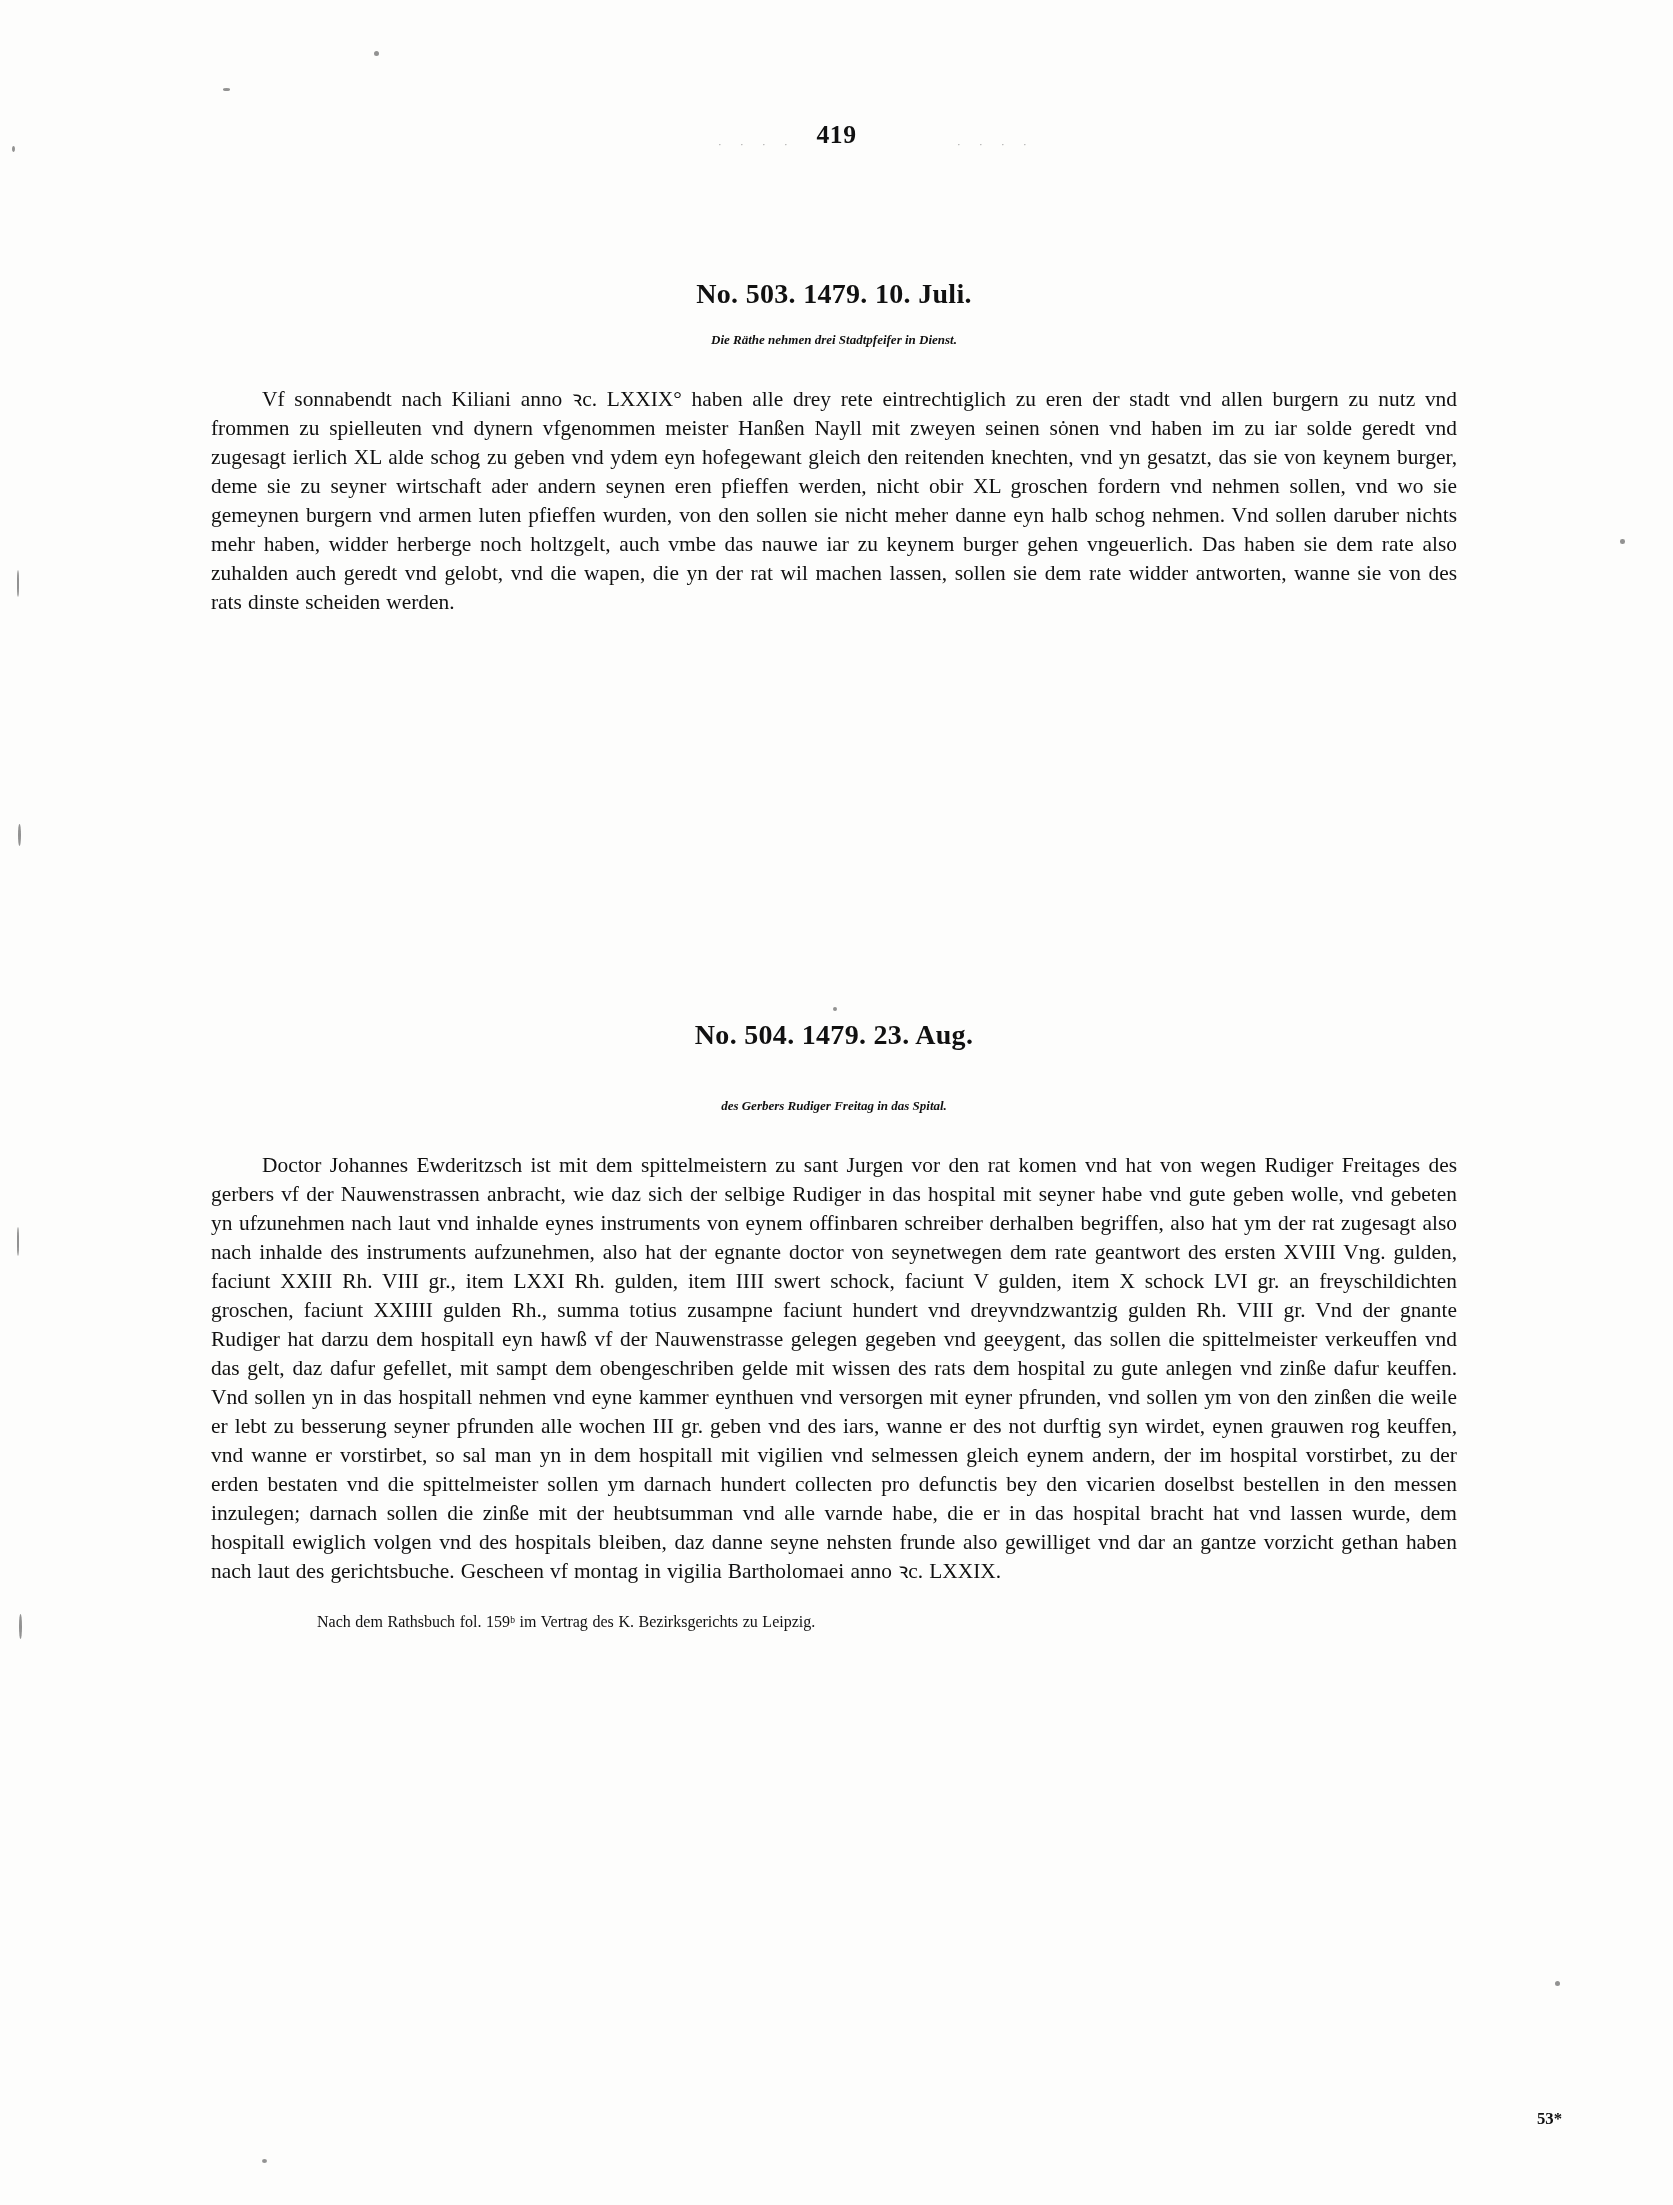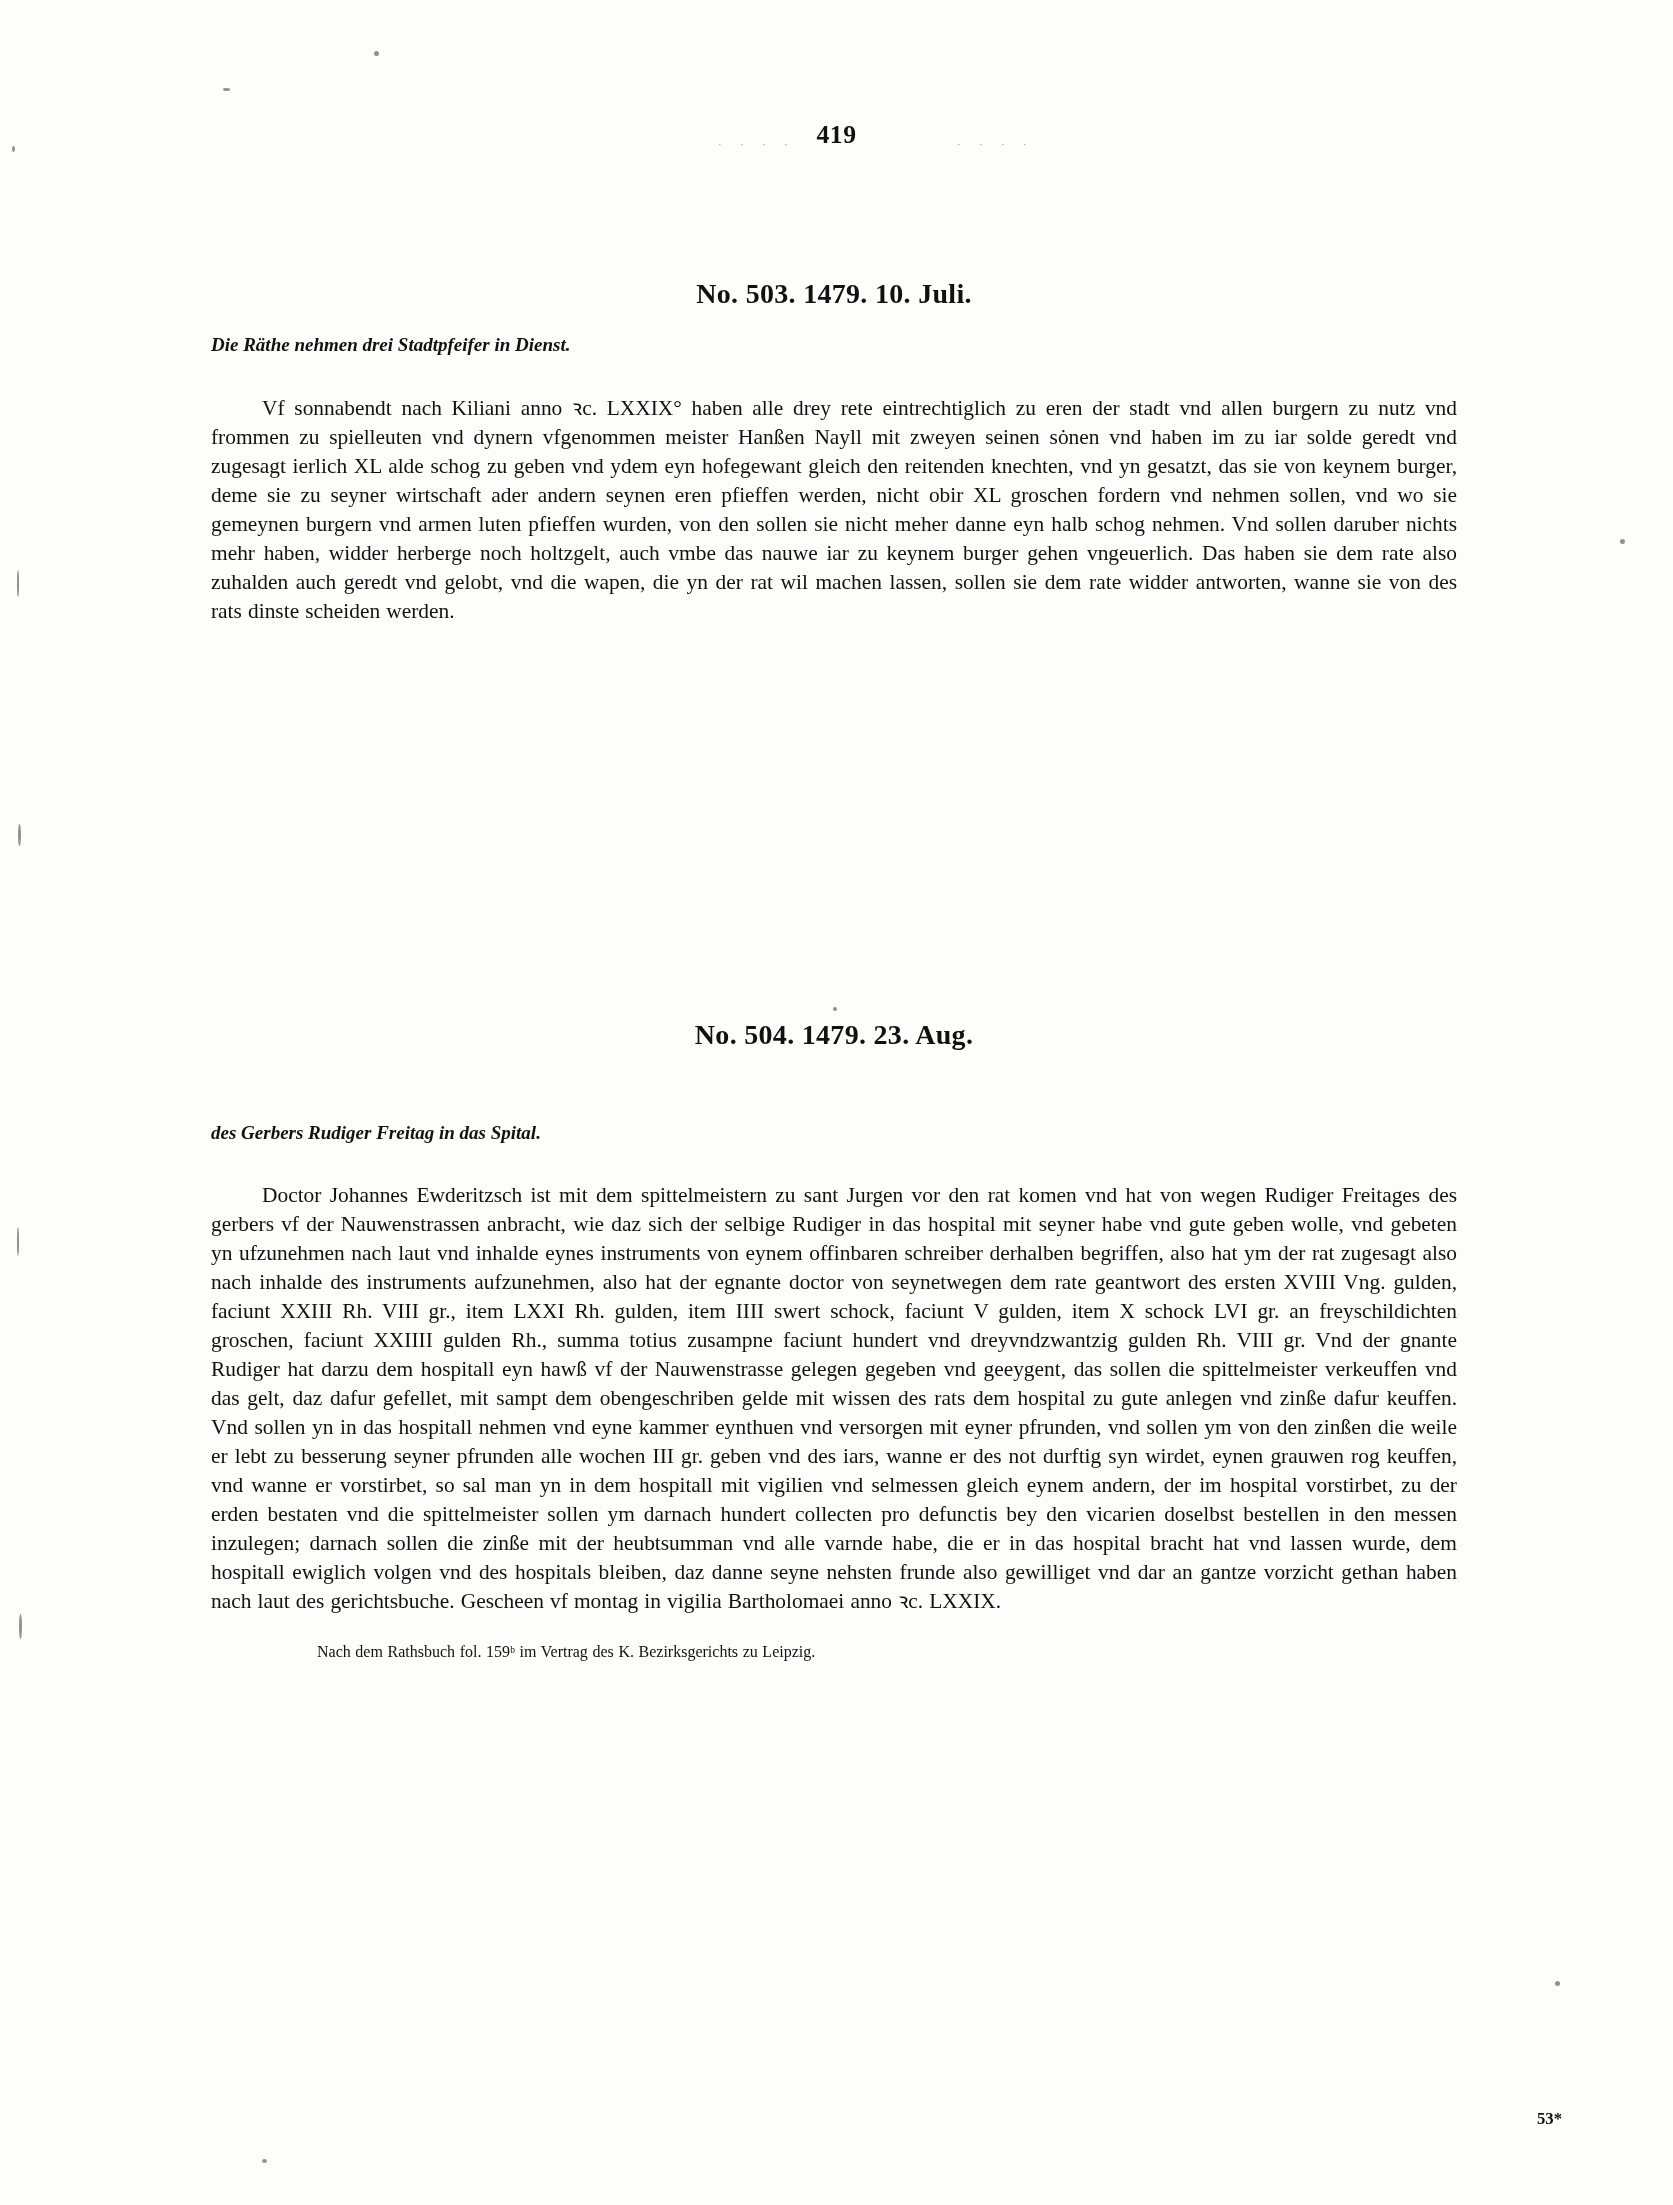--- a/index.html
+++ b/index.html
@@ -57,22 +57,23 @@
 
   .doc-heading {
     text-align: center;
     font-size: 28px;
     font-weight: bold;
     letter-spacing: 0.3px;
     margin: 0;
   }
 
   .doc-subtitle {
+    text-align: center;
     font-style: italic;
-    font-size: 19px;
+    font-size: 13px;
     font-weight: bold;
     line-height: 1.45;
     margin: 0;
   }
 
   .doc-body {
     font-size: 21.4px;
     line-height: 1.355;
     text-align: justify;
     text-justify: inter-word;
@@ -89,21 +90,21 @@
     padding-left: 106px;
     word-spacing: 0.6px;
   }
 
   .entry-503 { position: absolute; left: 0; top: 278px; width: 1246px; }
   .entry-503 .doc-heading  { margin-bottom: 21px; }
   .entry-503 .doc-subtitle { margin-bottom: 35px; }
   .entry-503 .doc-body     { margin-bottom: 29px; }
 
   .entry-504 { position: absolute; left: 0; top: 1019px; width: 1246px; }
-  .entry-504 .doc-heading  { margin-bottom: 40px; }
+  .entry-504 .doc-heading  { margin-bottom: 27px; }
   .entry-504 .doc-subtitle { margin-bottom: 35px; }
   .entry-504 .doc-body     { margin-bottom: 27px; }
 
   .signature {
     position: absolute;
     right: 111px;
     top: 2109px;
     font-size: 16.7px;
     font-weight: bold;
   }

